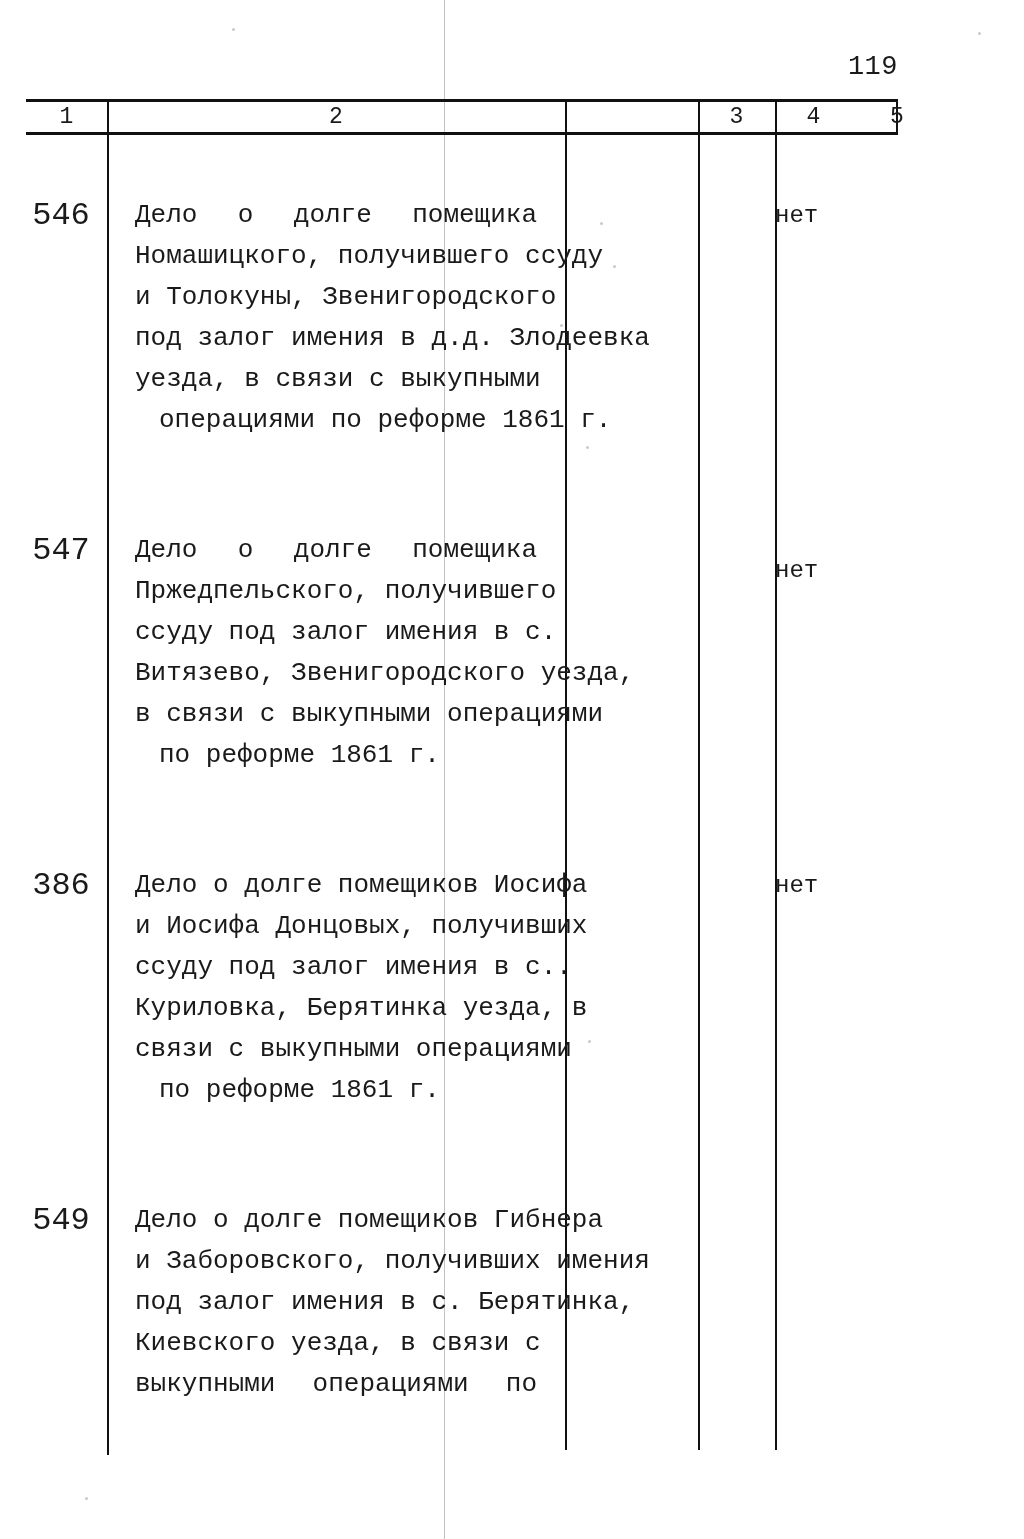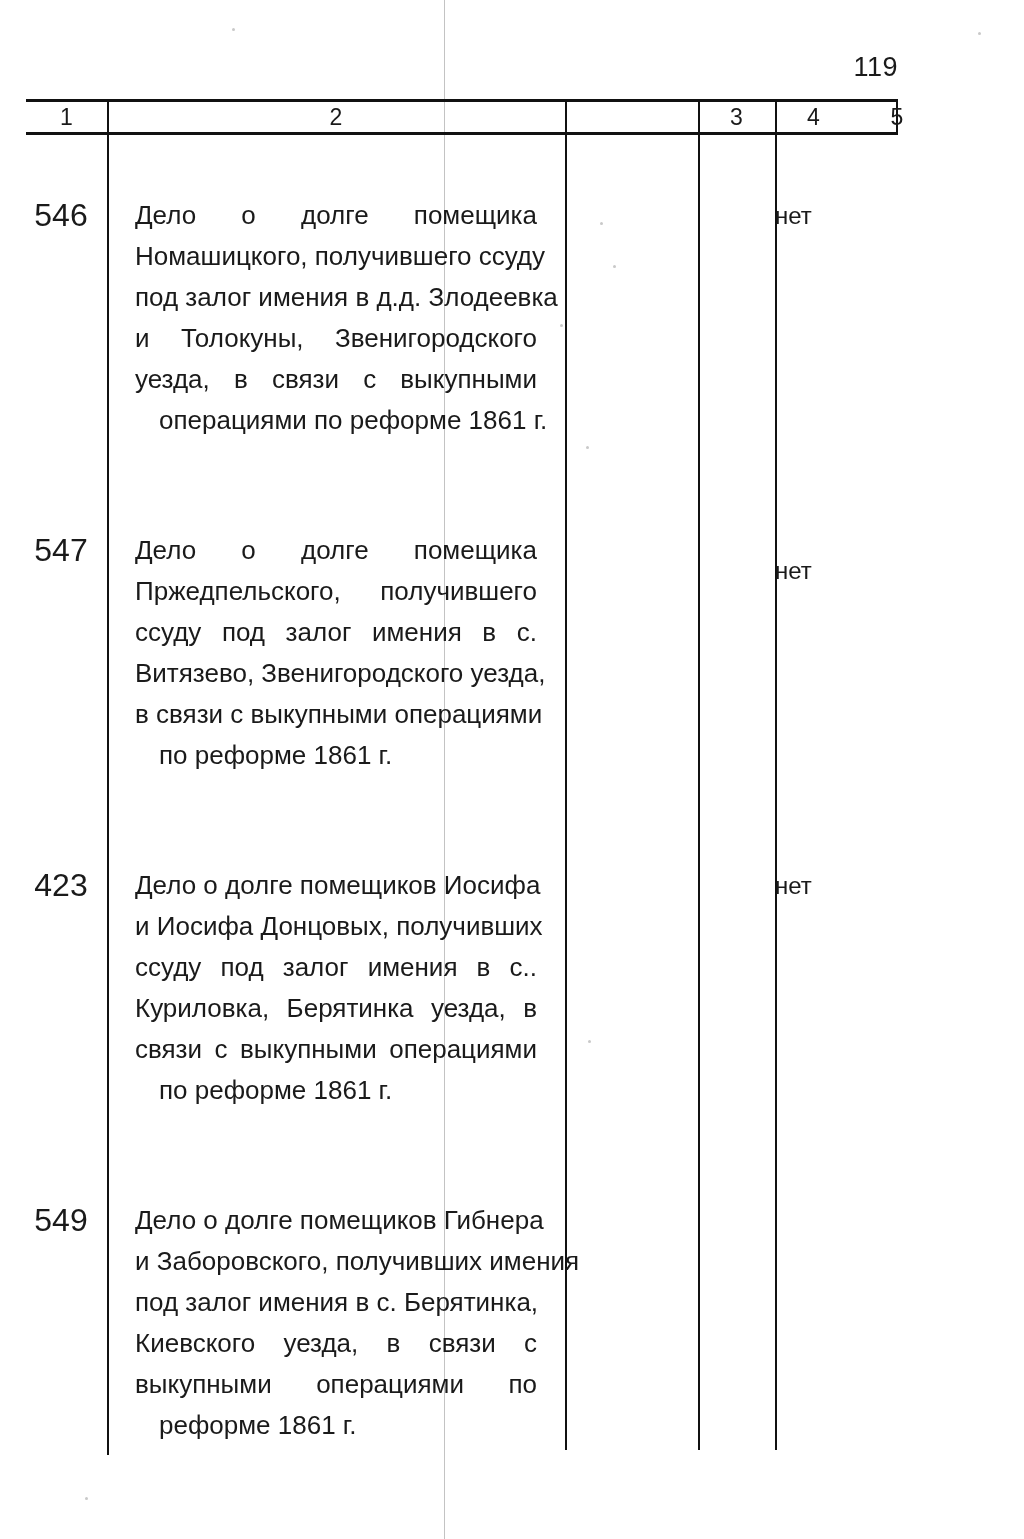--- a/index.html
+++ b/index.html
@@ -6,21 +6,21 @@
   html, body {
     margin: 0;
     padding: 0;
     background: #ffffff;
   }
   .page {
     position: relative;
     width: 1024px;
     height: 1539px;
     background: #ffffff;
-    font-family: Liberation Sans, sans-serif;
+    font-family: Liberation Mono, monospace;
     color: #1a1a1a;
     overflow: hidden;
   }
 
   
   .scan-artifact {
     position: absolute;
     left: 444px;
     top: 0;
     width: 1px;
@@ -176,61 +176,60 @@
     <div class="col-head ch2">2</div>
     <div class="col-head ch3">3</div>
     <div class="col-head ch4">4</div>
     <div class="col-head ch5">5</div>
 
     <div class="row row-546">
       <div class="cell-num">546</div>
       <div class="cell-desc">
         <span class="line">Дело о долге помещика</span>
         <span class="line">Номашицкого, получившего ссуду</span>
+        <span class="line">и Толокуны, Звенигородского</span>
         <span class="line">под залог имения в д.д. Злодеевка</span>
-        <span class="line">и Толокуны, Звенигородского</span>
         <span class="line">уезда, в связи с выкупными</span>
         <span class="line last">операциями по реформе 1861 г.</span>
       </div>
       <div class="cell-mark mark-546">нет</div>
     </div>
 
     <div class="row row-547">
       <div class="cell-num">547</div>
       <div class="cell-desc">
         <span class="line">Дело о долге помещика</span>
         <span class="line">Пржедпельского, получившего</span>
         <span class="line">ссуду под залог имения в с.</span>
         <span class="line">Витязево, Звенигородского уезда,</span>
         <span class="line">в связи с выкупными операциями</span>
         <span class="line last">по реформе 1861 г.</span>
       </div>
       <div class="cell-mark mark-547">нет</div>
     </div>
 
     <div class="row row-548">
-      <div class="cell-num">423</div>
+      <div class="cell-num">386</div>
       <div class="cell-desc">
         <span class="line">Дело о долге помещиков Иосифа</span>
         <span class="line">и Иосифа Донцовых, получивших</span>
         <span class="line">ссуду под залог имения в с..</span>
         <span class="line">Куриловка, Берятинка уезда, в</span>
         <span class="line">связи с выкупными операциями</span>
         <span class="line last">по реформе 1861 г.</span>
       </div>
       <div class="cell-mark mark-548">нет</div>
     </div>
 
     <div class="row row-549">
       <div class="cell-num">549</div>
       <div class="cell-desc">
         <span class="line">Дело о долге помещиков Гибнера</span>
         <span class="line">и Заборовского, получивших имения</span>
         <span class="line">под залог имения в с. Берятинка,</span>
         <span class="line">Киевского уезда, в связи с</span>
         <span class="line">выкупными операциями по</span>
-        <span class="line last">реформе 1861 г.</span>
       </div>
       <div class="cell-mark"></div>
     </div>
 
   </div>
 </div>
 
 </body></html>

